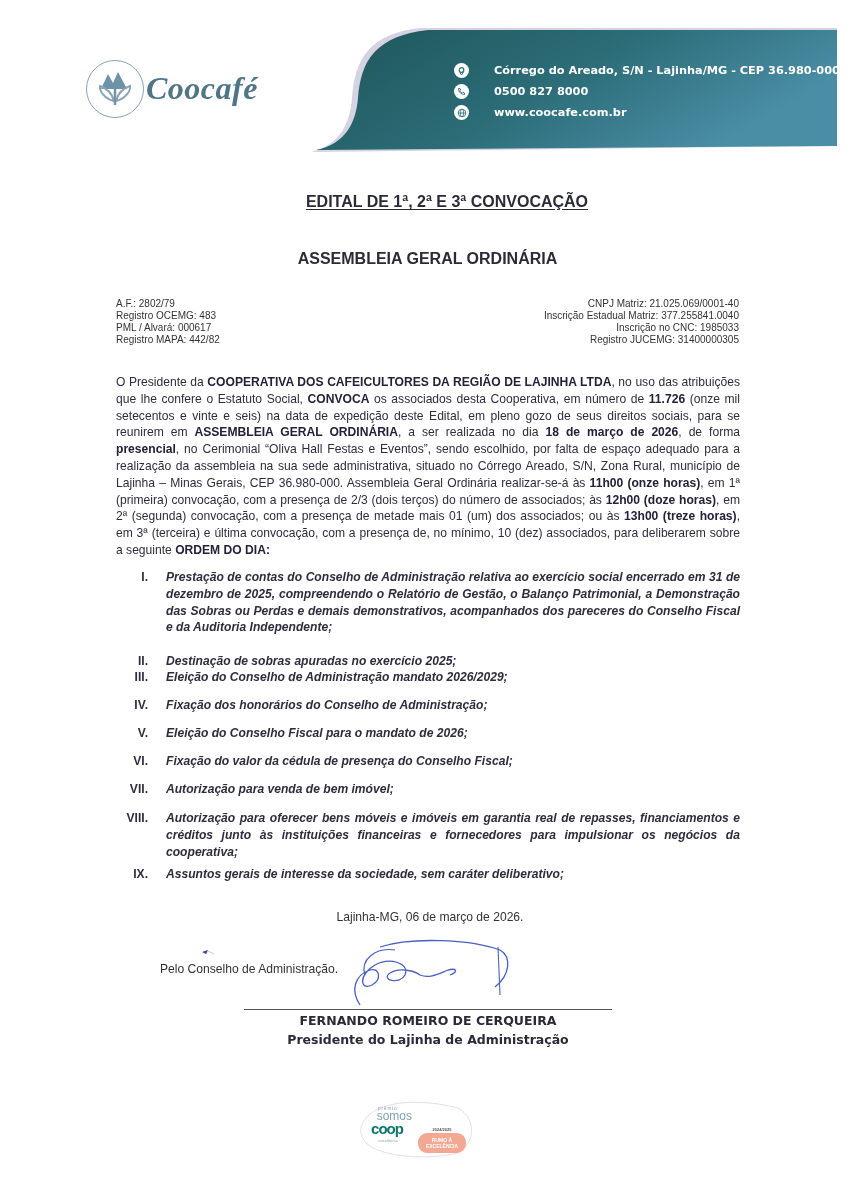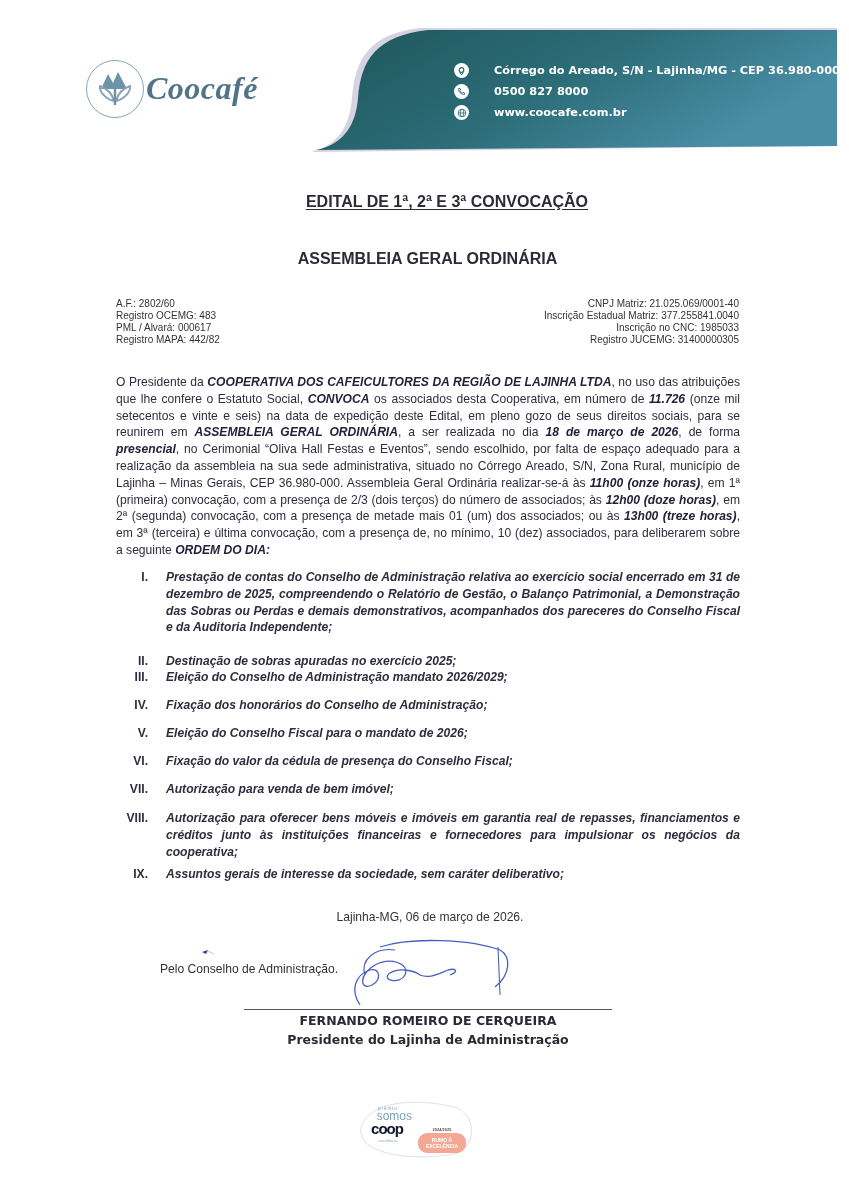--- a/index.html
+++ b/index.html
@@ -16,21 +16,21 @@
 
   
   .title1 { left:0; width:824px; top:193px; text-align:center; font-weight:bold; font-size:16px; color:#2b2b38;padding-left:35px; }
   .title1 span { text-decoration:underline; text-underline-offset:2px; }
   .title2 { left:0; width:855px; top:250px; text-align:center; font-weight:bold; font-size:16px; color:#2b2b38; }
 
   .reg-left { left:116px; top:298px; font-size:10px; line-height:12px; color:#333; }
   .reg-right { right:110px; top:298px; font-size:10px; line-height:12px; color:#333; text-align:right; }
 
   .para { left:116px; top:374px; width:624px; font-size:12.1px; line-height:16.8px; text-align:justify; color:#2d2d3d; }
-  .para b { color:#22223a;font-style:italic; }
+  .para b { color:#22223a; }
 
   .agenda { left:116px; width:624px; font-size:12.1px; line-height:16.8px; font-weight:bold; color:#2d2d3d; }
   .agenda .num { position:absolute; width:40px; text-align:right; left:-8px; }
   .agenda .txt { position:absolute; left:50px; width:574px; text-align:justify;font-style:italic; }
 
   .place-date { left:0; width:860px; text-align:center; top:910px; font-size:12.1px; color:#333; }
   .pelo { left:116px; top:962px; font-size:12.1px; color:#333;margin-left:44px; }
   .sig-line { left:244px; top:1009px; width:368px; height:1px; background:#555; }
   .signer { left:244px; width:368px; text-align:center; font-family:"DejaVu Sans", sans-serif; font-weight:bold; color:#2b2b38; }
   .signature { left:320px; top:935px; width:200px; height:75px; }
@@ -90,21 +90,21 @@
         <path d="M1.2 5 H8.8" stroke="#2c6d78" stroke-width="0.8"></path>
       </svg>
     </span>
   <span>www.coocafe.com.br</span>
 </div>
 
 <div class="abs title1"><span>EDITAL DE 1ª, 2ª E 3ª CONVOCAÇÃO</span></div>
 <div class="abs title2">ASSEMBLEIA GERAL ORDINÁRIA</div>
 
 <div class="abs reg-left">
-  <div>A.F.: 2802/60</div>
+  <div>A.F.: 2802/79</div>
   <div>Registro OCEMG: 483</div>
   <div>PML / Alvará: 000617</div>
   <div>Registro MAPA: 442/82</div>
 </div>
 <div class="abs reg-right">
   <div>CNPJ Matriz: 21.025.069/0001-40</div>
   <div>Inscrição Estadual Matriz: 377.255841.0040</div>
   <div>Inscrição no CNC: 1985033</div>
   <div>Registro JUCEMG: 31400000305</div>
 </div>
@@ -172,19 +172,19 @@
 
 <div class="abs sig-line"></div>
 <div class="abs signer" style="top:1013px; font-size:12.5px;">FERNANDO ROMEIRO DE CERQUEIRA</div>
 <div class="abs signer" style="top:1032px; font-size:12.5px;">Presidente do Lajinha de Administração</div>
 
 <svg class="abs seal" viewBox="0 0 120 60">
   <path d="M8 20 C25 0 70 2 100 10 C118 20 118 45 100 55 C70 62 25 60 8 45 C0 35 2 28 8 20 Z" fill="none" stroke="#d8d8e0" stroke-width="0.8"></path>
 </svg>
 <div class="abs" style="left:366px; top:1106px; width:44px; text-align:center; color:#7a9ab0; font-size:4.5px; letter-spacing:1px;">prêmio</div>
 <div class="abs" style="left:362px; top:1111px; width:50px; text-align:right; color:#7e9fb6; font-size:12px; line-height:11px;">somos</div>
-<div class="abs" style="left:360px; top:1121px; width:54px; text-align:center; color:#0f172a; font-size:15px; font-weight:bold; line-height:15px; letter-spacing:-1px;">coop</div>
+<div class="abs" style="left:360px; top:1121px; width:54px; text-align:center; color:#0f766e; font-size:15px; font-weight:bold; line-height:15px; letter-spacing:-1px;">coop</div>
 <div class="abs" style="left:366px; top:1138px; width:44px; text-align:center; color:#8aa; font-size:4px;">excelência</div>
 <div class="abs" style="left:418px; top:1127px; width:48px; text-align:center; color:#555; font-size:4px; font-weight:bold;">2024/2025</div>
 <div class="abs badge">
   <span>RUMO À</span>
   <span>EXCELÊNCIA</span>
 </div>
 
 </body></html>

